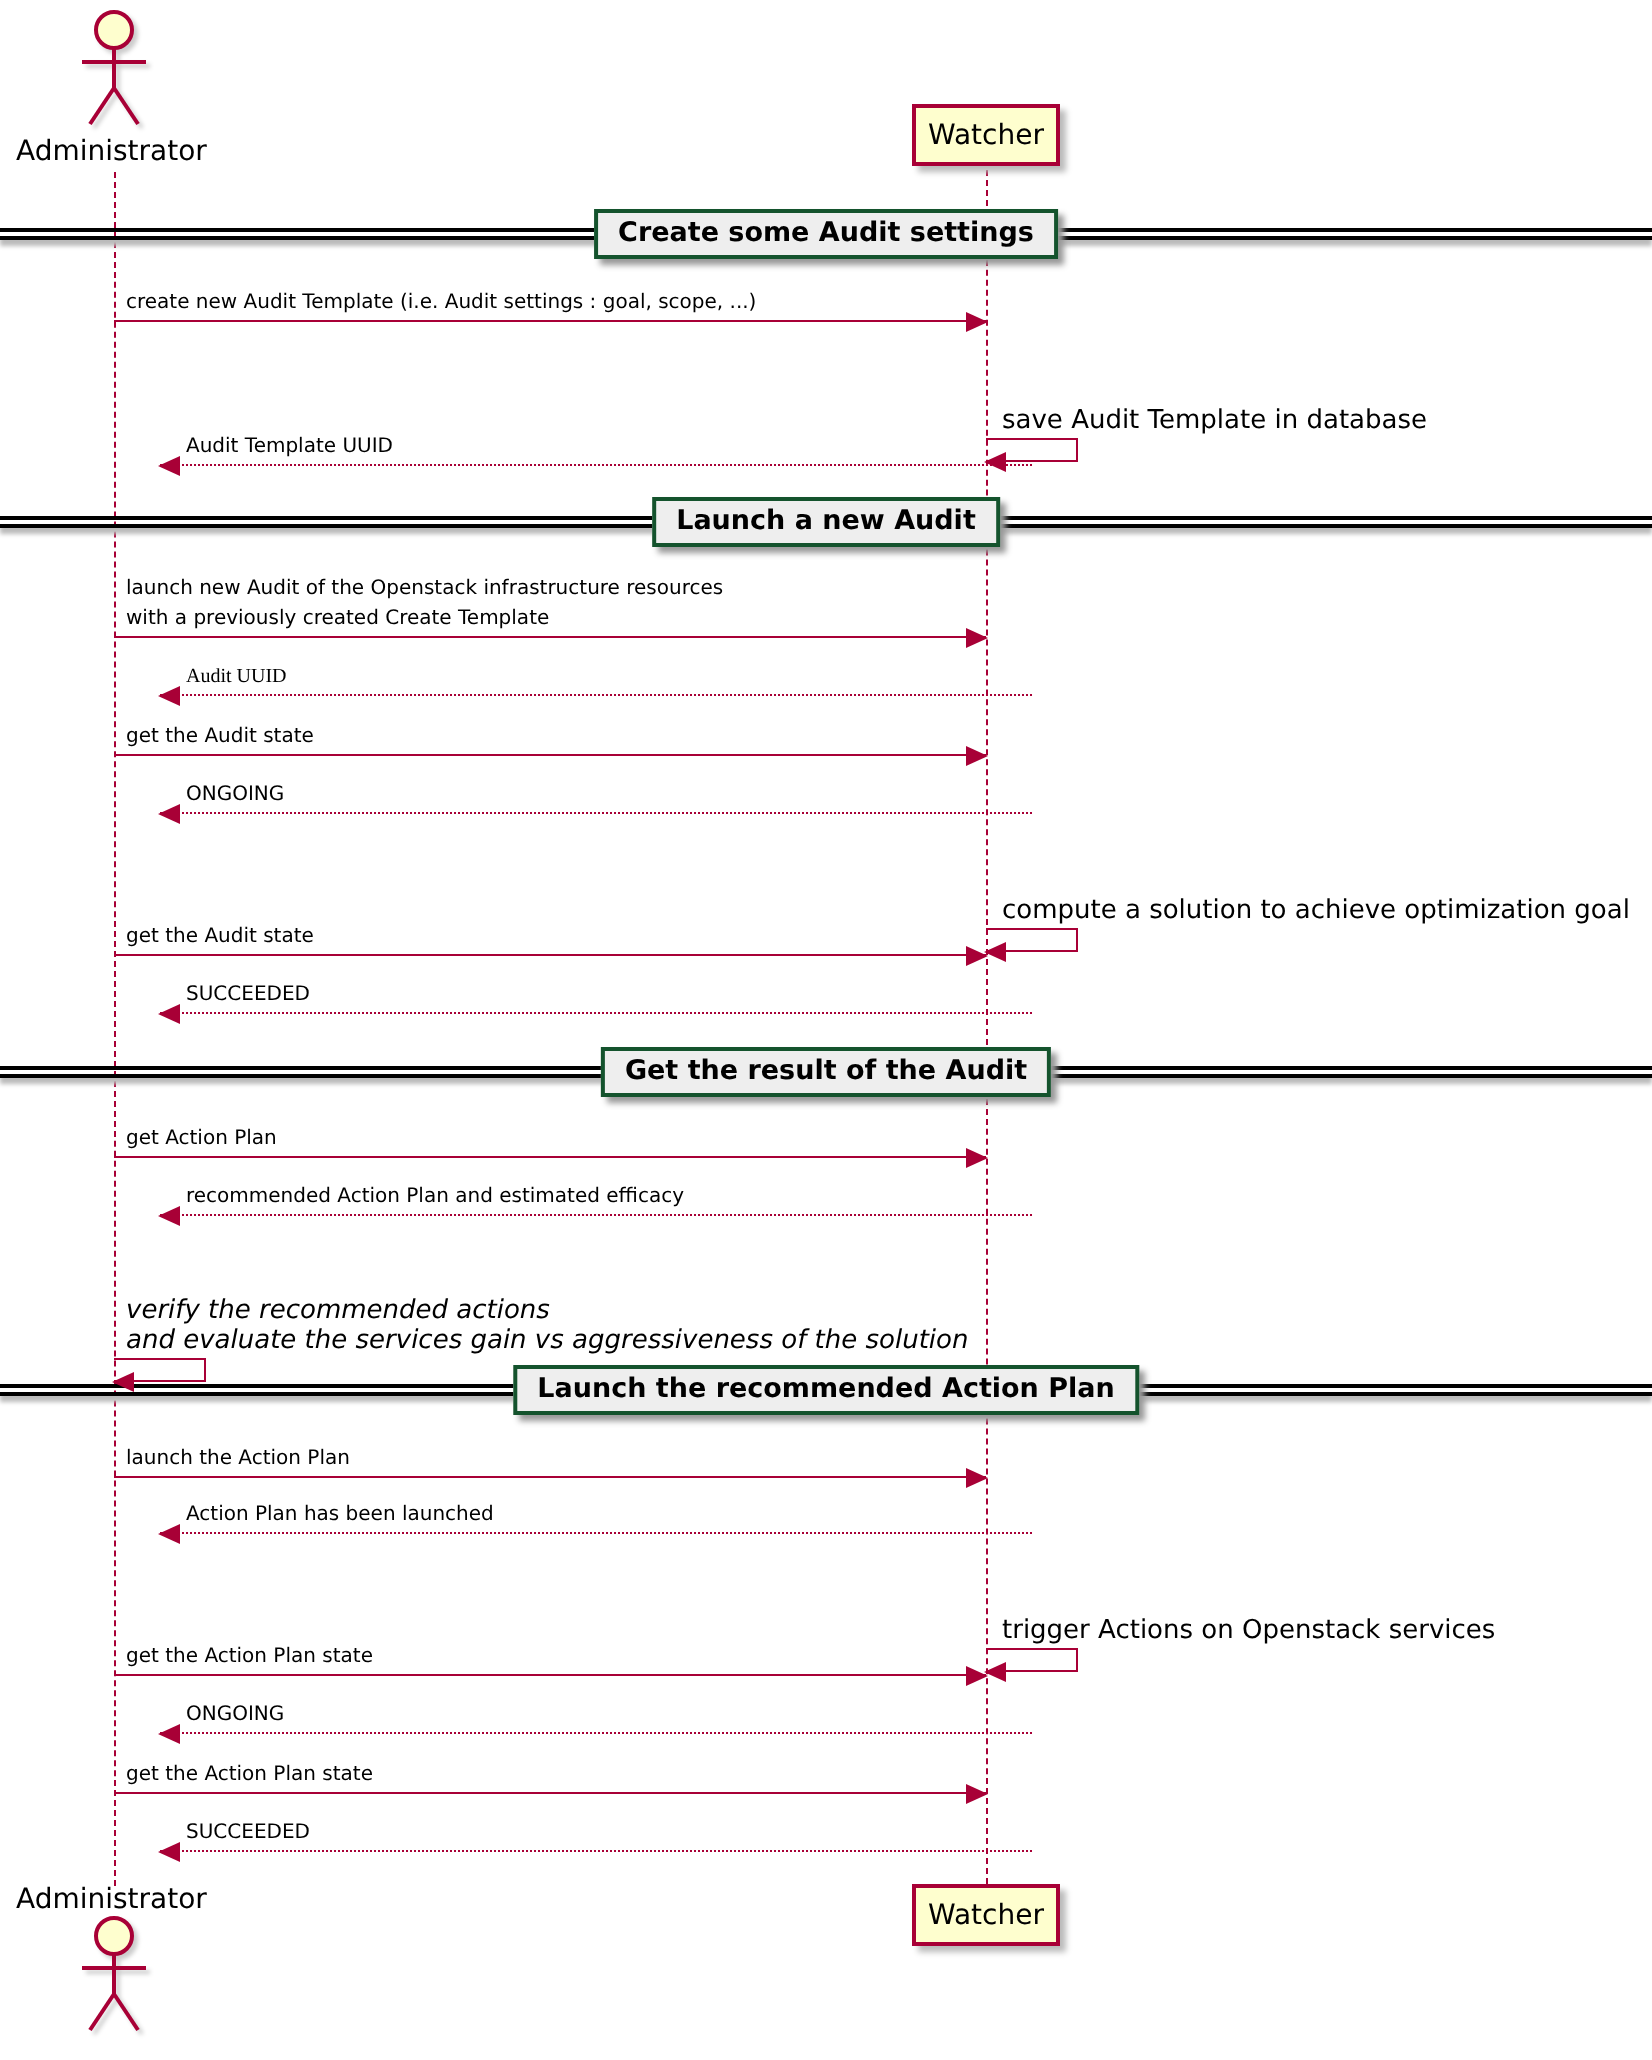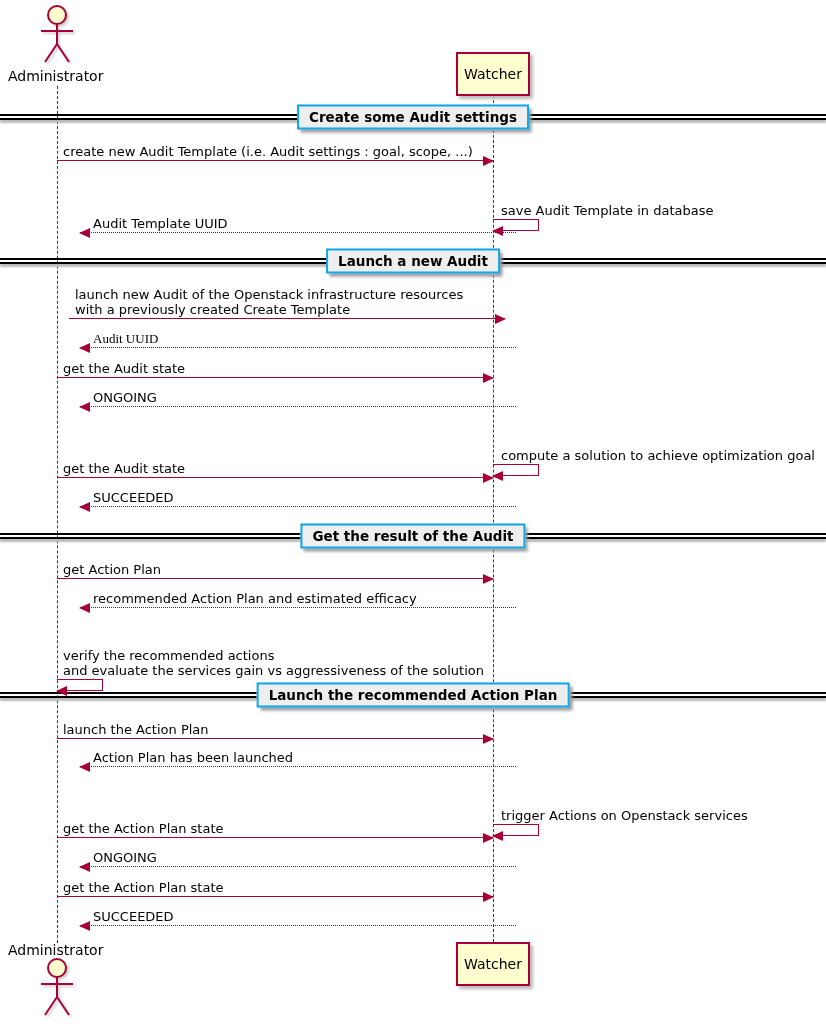--- a/index.html
+++ b/index.html
@@ -18,70 +18,70 @@
   
   .actor-figure { position:absolute; left:37px; z-index:3; filter:drop-shadow(2px 2px 1px #cccccc); }
   .actor-top    { top:4px; }
   .actor-bottom { top:957px; }
   .actor-label { position:absolute; left:8px; font-size:14px; white-space:nowrap; z-index:3; }
   .actor-label-top    { top:68px; }
   .actor-label-bottom { top:942px; }
 
   
   .participant {
-    position:absolute; left:456px; width:74px; height:44px; box-sizing:border-box;
+    position:absolute; left:456px; width:74px; height:31px; box-sizing:border-box;
     background:#FEFECE; border:2px solid #A80036; z-index:3;
     display:flex; align-items:center; justify-content:center;
     font-size:14px; box-shadow:3px 3px 3px #bbbbbb;
   }
   .participant-top    { top:52px; }
   .participant-bottom { top:942px; }
 
   
   .divider { position:absolute; left:0; width:826px; height:0; z-index:2; }
   .divider .dlines {
     position:absolute; left:0; right:0; top:-3px; height:2px;
     border-top:2px solid #000; border-bottom:2px solid #000;
     box-shadow:0 3px 2px #bbbbbb;
   }
   .divider .dlabel {
     position:absolute; left:50%; top:0; transform:translate(-50%,-50%);
-    background:#EEEEEE; border:2px solid #0ea5e9; padding:2px 10px 3px;
+    background:#EEEEEE; border:2px solid #14532d; padding:2px 10px 3px;
     font-weight:bold; font-size:13.5px; white-space:nowrap;
     box-shadow:3px 3px 3px #999999;
   }
   .d1 { top:117px; } .d2 { top:261px; } .d3 { top:536px; } .d4 { top:695px; }
 
   
   .msg {
     position:absolute; left:57px; width:436px; height:16px; z-index:4;
     border-bottom:1px solid #A80036;
   }
-  .msg.two { height:30px;margin-left:12px; }
+  .msg.two { height:30px; }
   .msg.return { border-bottom:1px dotted #A80036;margin-left:23px; }
   .msg .txt {
     position:absolute; left:6px; bottom:1px;
-    font-size:13px; line-height:15px; white-space:nowrap;
+    font-size:10px; line-height:15px; white-space:nowrap;
   }
   .msg.return .txt { left:13px; }
   .ah { position:absolute; width:0; height:0;
         border-top:5px solid transparent; border-bottom:5px solid transparent; }
   .ah-r { right:-1px; bottom:-6px; border-left:11px solid #A80036; }
   .ah-l { left:-1px;  bottom:-6px; border-right:11px solid #A80036; }
 
   .m1  { top:144px; } .m3  { top:216px; } .m4  { top:288px; }
   .m5  { top:331px;font-family:Liberation Serif, serif; } .m6  { top:361px; } .m7  { top:390px; }
   .m9  { top:461px; } .m10 { top:490px; } .m11 { top:562px; }
   .m12 { top:591px; } .m14 { top:722px; } .m15 { top:750px; }
   .m17 { top:821px; } .m18 { top:850px; } .m19 { top:880px; } .m20 { top:909px; }
 
   
   .self { position:absolute; z-index:4;margin-top:29px; }
   .self-watcher { left:493px; }
-  .self-admin   { left:57px; }
+  .self-admin   { left:57px;font-style:italic; }
   .self .txt { font-size:13px; line-height:15px; white-space:nowrap; padding-left:8px; }
   .self-admin .txt { padding-left:6px; }
   .self .loop {
     position:relative; width:45px; height:10px; margin-top:1px;
     border:1px solid #A80036; border-left:none;
   }
   .self .loop .ah {
     left:-1px; bottom:-6px; border-right:11px solid #A80036;
     border-top:5px solid transparent; border-bottom:5px solid transparent;
   }

